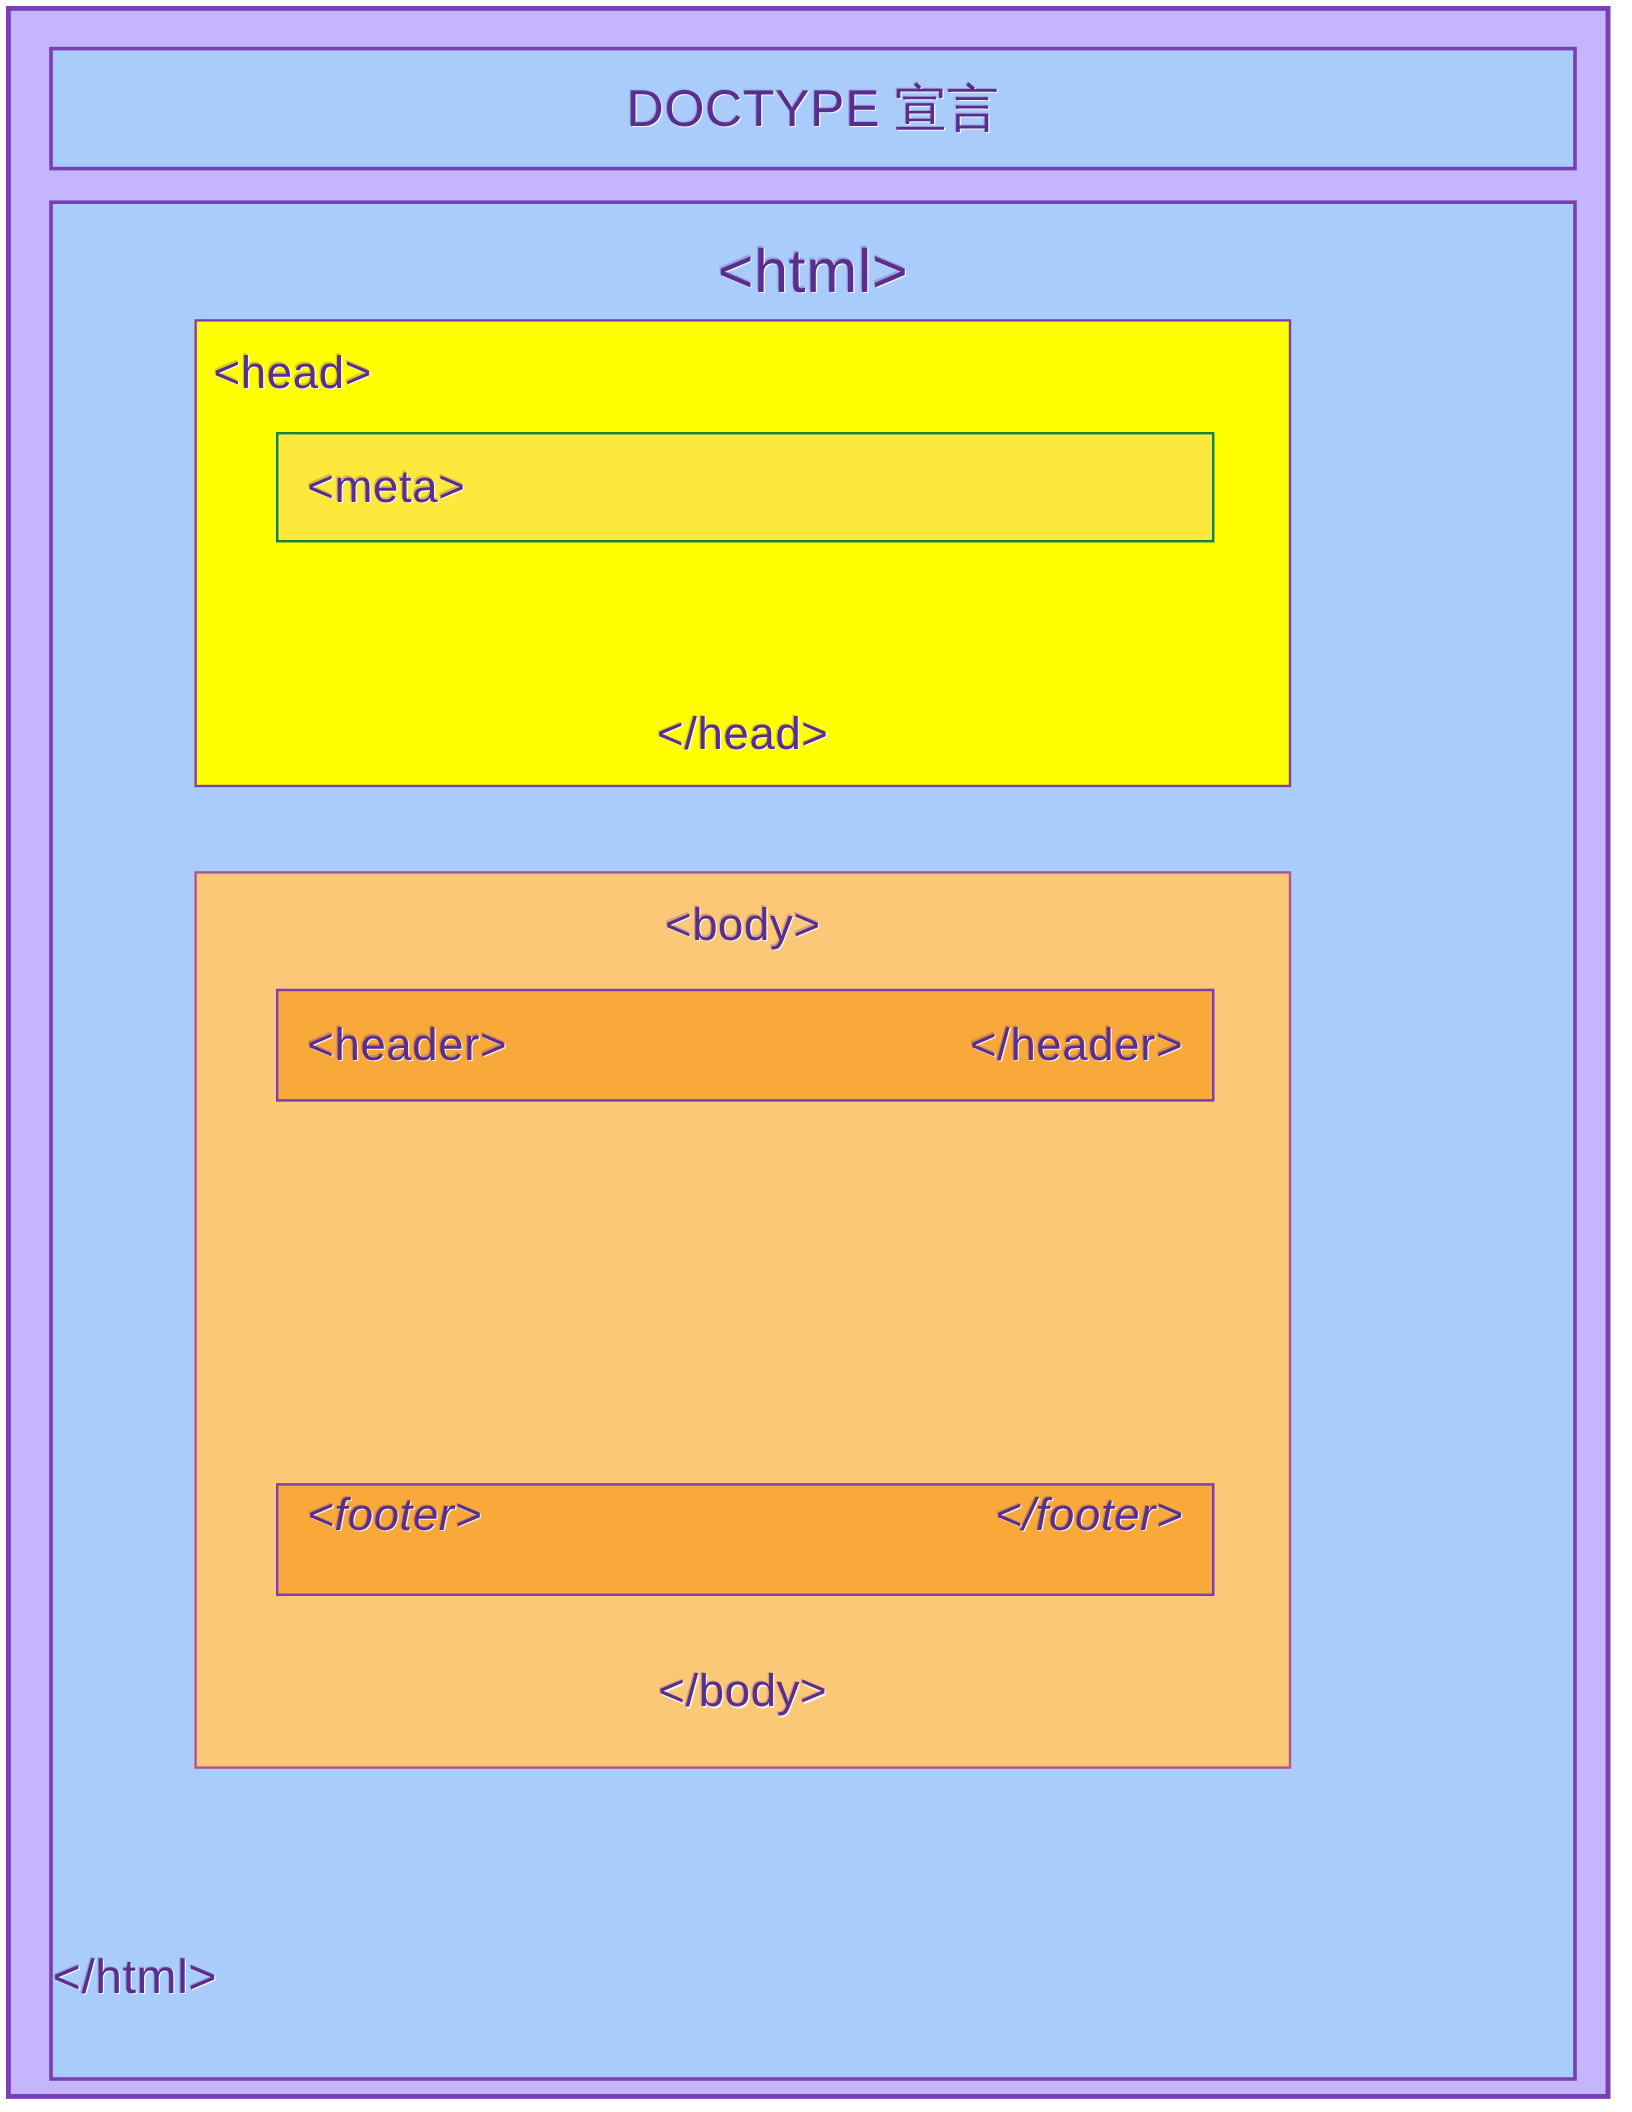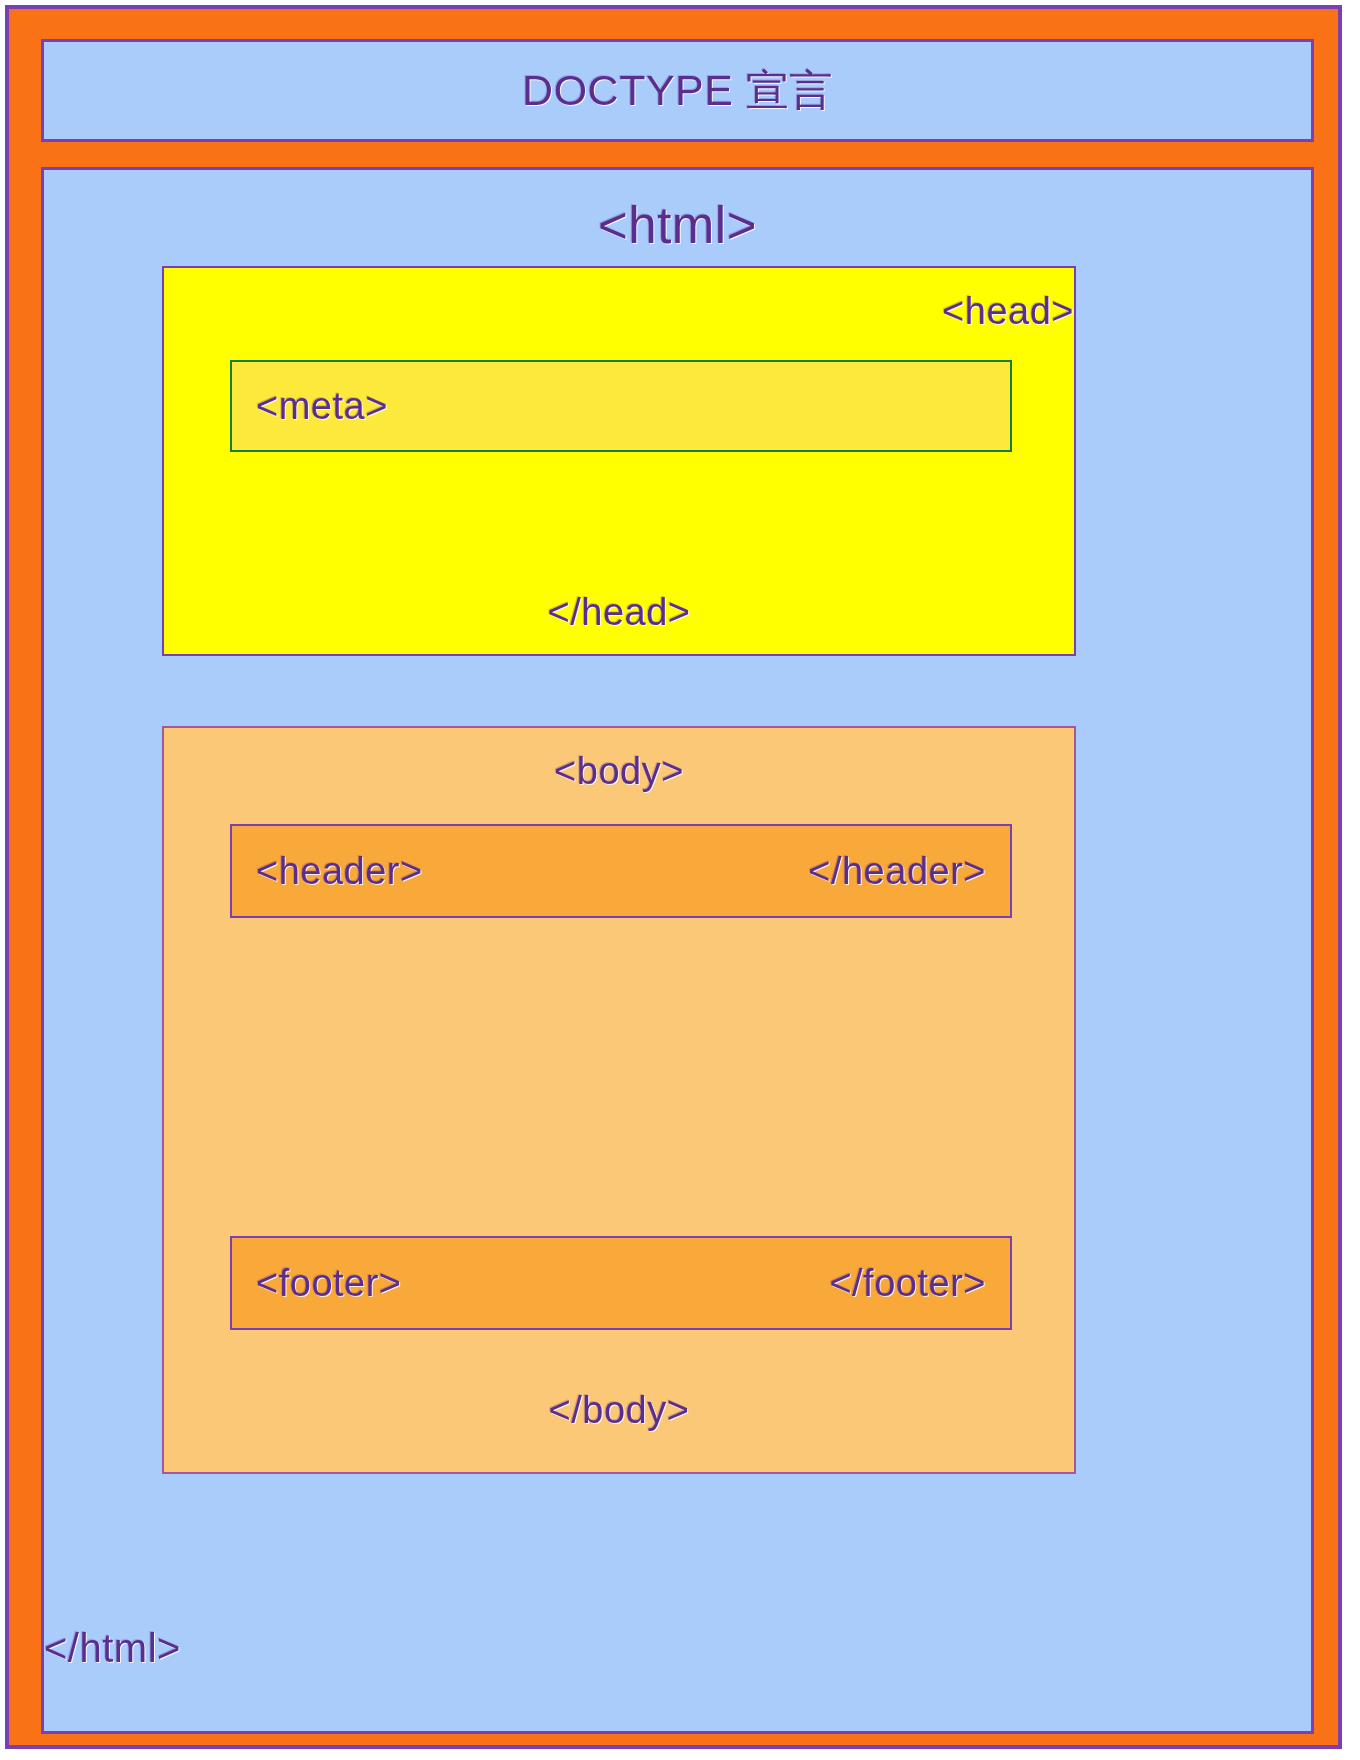--- a/index.html
+++ b/index.html
@@ -17,21 +17,21 @@
 
   
   .page-frame {
     position: absolute;
     left: 5px;
     top: 5px;
     width: 1337px;
     height: 1744px;
     box-sizing: border-box;
     border: 4px solid #7b3fb5;
-    background: #f97316;
+    background: #c4b5fd;
   }
 
   
   .tag-text {
     color: #5b2d8e;
     font-family: "Liberation Sans", sans-serif;
     font-weight: 400;
     text-shadow:
        1px 1px 0 rgba(255,255,255,0.85),
       -1px -1px 0 rgba(90,45,140,0.25);
@@ -92,24 +92,25 @@
     top: 96px;
     width: 914px;
     height: 390px;
     box-sizing: border-box;
     background: #ffff00;
     border: 2px solid #7b3fb5;
   }
   .head-open {
     position: absolute;
     left: 0;
-    right: 0;
+    right: 12px;
     top: 22px;
-    text-align: right;
-    font-size: 38px;
+    text-align: left;
+    font-size: 38px;
+    padding-left: 14px;
   }
   .head-close {
     position: absolute;
     left: 0;
     right: 0;
     bottom: 20px;
     text-align: center;
     font-size: 38px;
   }
 
@@ -190,21 +191,22 @@
   .main-close {
     position: absolute;
     right: 24px;
     bottom: 22px;
     font-size: 38px;
   }
   .footer-row {
     top: 508px;
     height: 94px;
     display: flex;
-    align-items: center;
+    align-items: flex-start;
+    font-style: italic;
   }
 </style>
 </head>
 <body>
 
 <div class="page-frame">
 
   <div class="doctype-box">
     <span class="tag-text doctype-label">DOCTYPE 宣言</span>
   </div>

